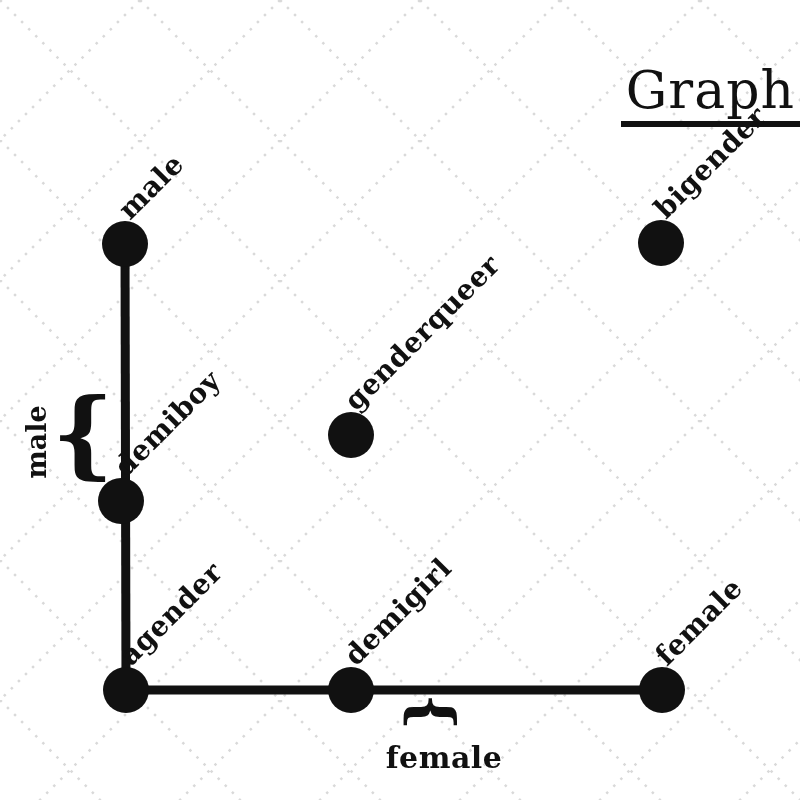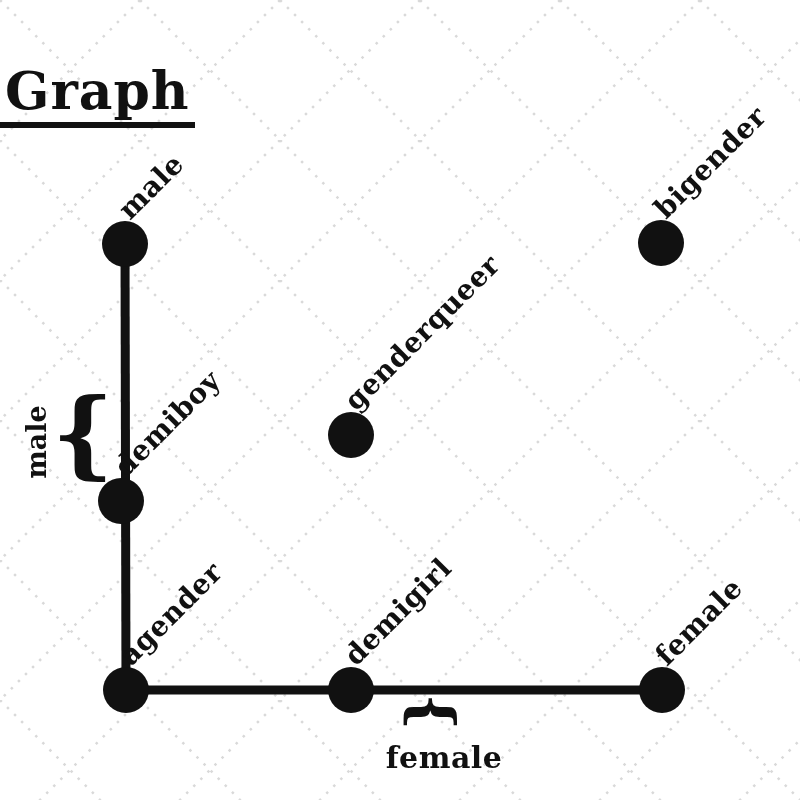--- a/index.html
+++ b/index.html
@@ -6,21 +6,21 @@
   html,body { margin:0; padding:0; background:#fff; }
   .canvas {
     position:relative; width:800px; height:800px; overflow:hidden;
     background:var(--paper);
     font-family:"DejaVu Serif", serif; color:var(--ink);
   }
   .bg { position:absolute; left:0; top:0; width:800px; height:800px; }
 
   .title {
     position:absolute; top:60px; left:0; right:0; margin:0;
-    text-align:left; font-size:52px; font-weight:bold; letter-spacing:1px;
+    text-align:right; font-size:52px; font-weight:normal; letter-spacing:1px;
   }
   .title .underlined { border-bottom:6px solid var(--ink); padding:0 5px 1px; }
 
   .edges { position:absolute; left:0; top:0; width:800px; height:800px; }
   .edges line { stroke:var(--ink); stroke-width:9; }
 
   .node { position:absolute; width:0; height:0; }
   .node .dot {
     position:absolute; left:-23px; top:-23px; width:46px; height:46px;
     border-radius:50%; background:var(--ink); display:block;

